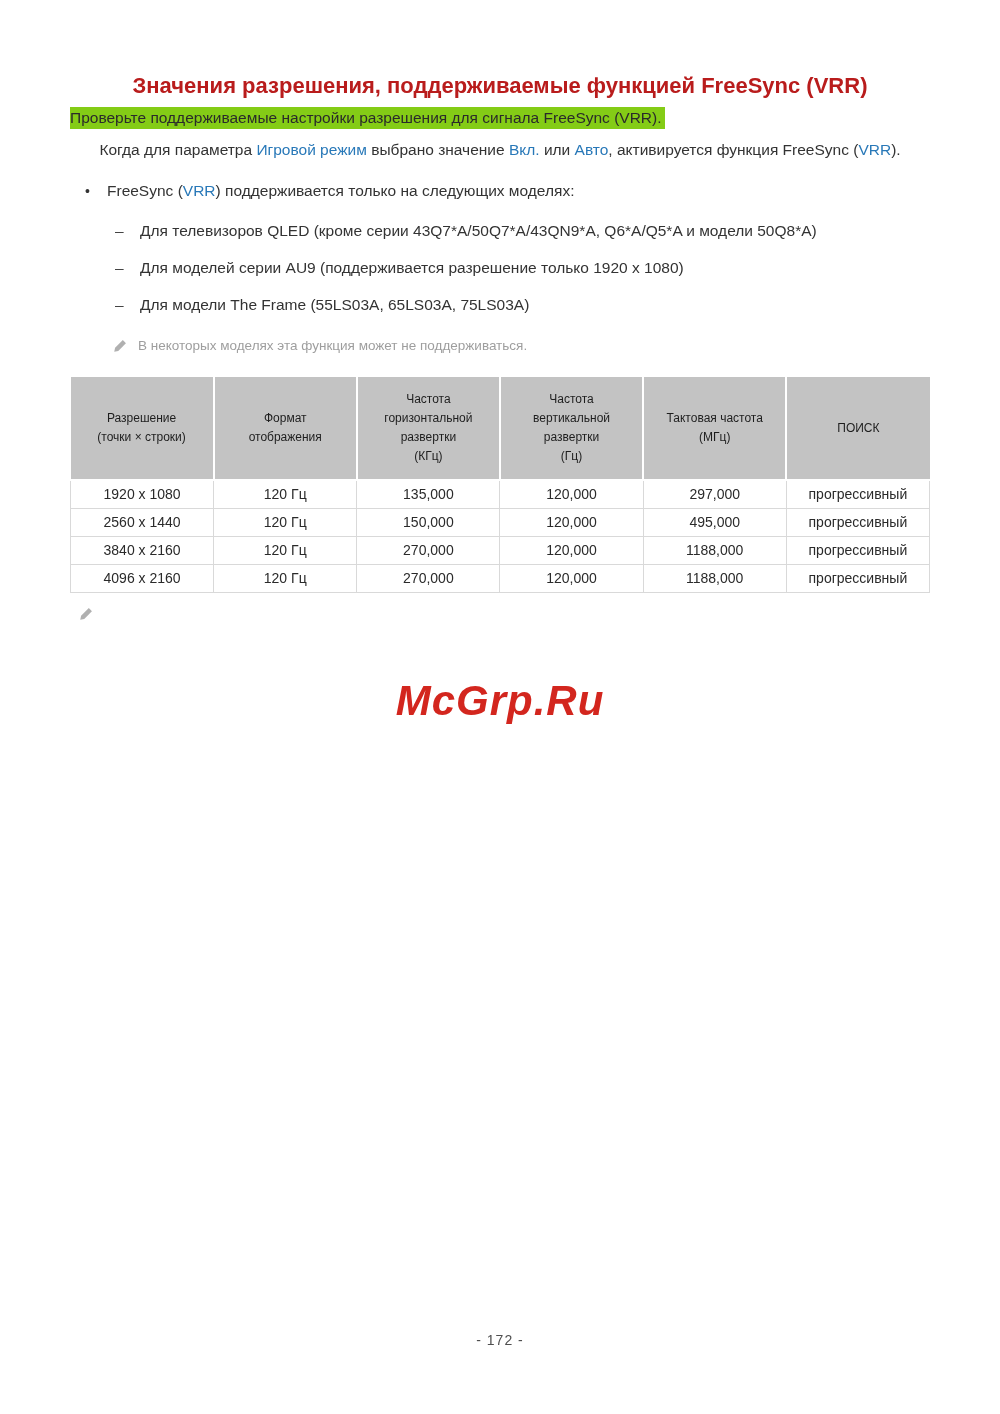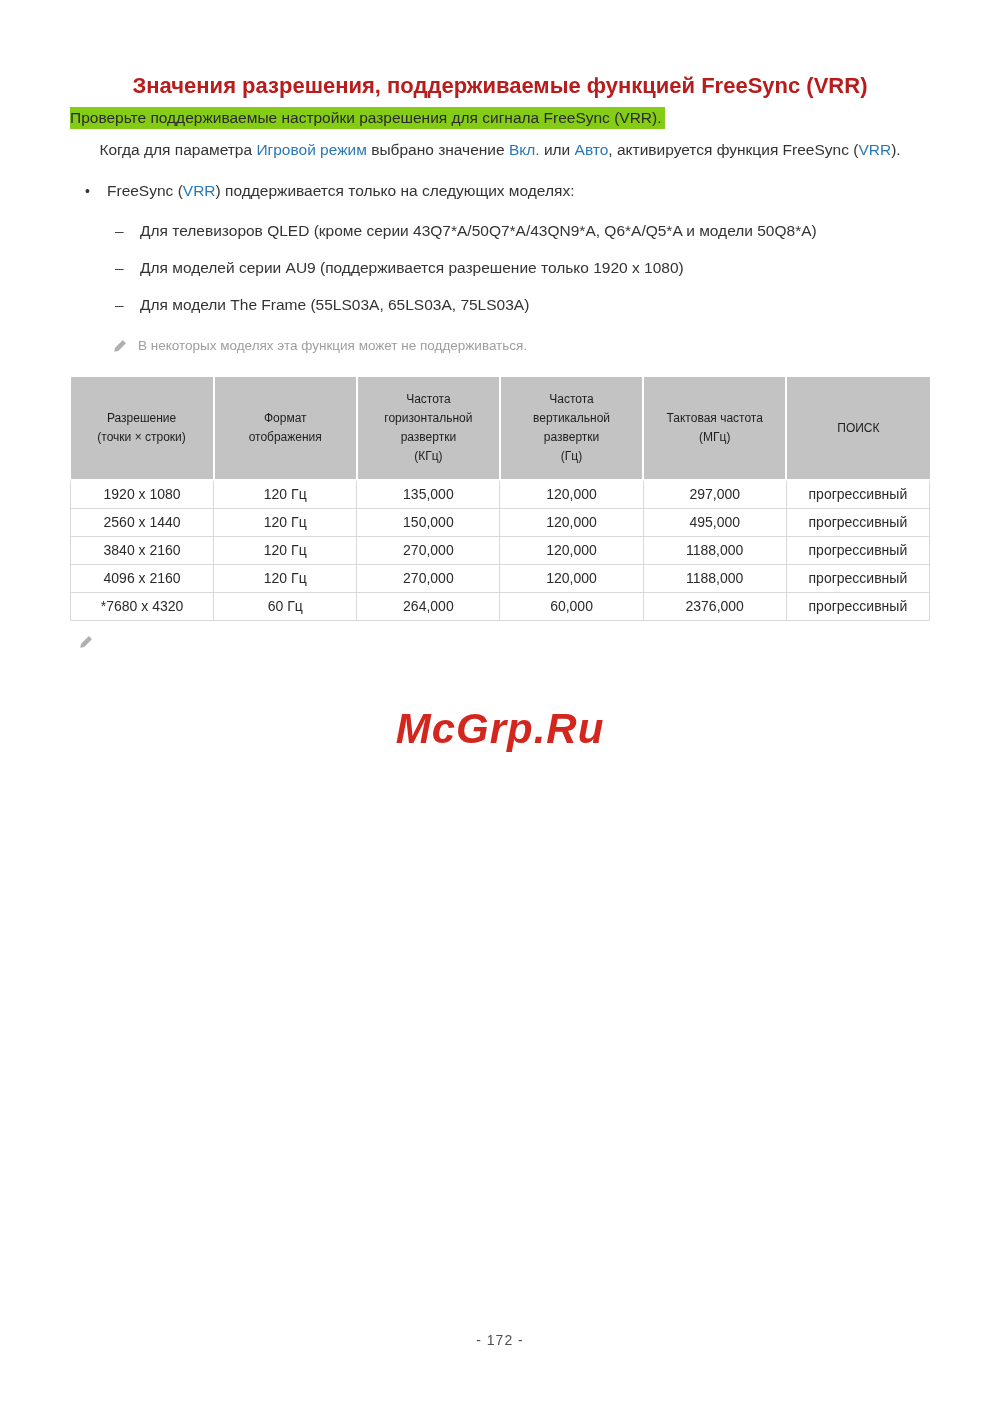--- a/index.html
+++ b/index.html
@@ -216,28 +216,20 @@
             <td>прогрессивный</td>
           </tr>
           <tr>
             <td>4096 x 2160</td>
             <td>120 Гц</td>
             <td>270,000</td>
             <td>120,000</td>
             <td>1188,000</td>
             <td>прогрессивный</td>
           </tr>
-          <tr>
-            <td>*7680 x 4320</td>
-            <td>60 Гц</td>
-            <td>264,000</td>
-            <td>60,000</td>
-            <td>2376,000</td>
-            <td>прогрессивный</td>
-          </tr>
         </tbody>
     </table>
 
     <div class="footnote">
       <span class="pencil">
         <svg width="14" height="14" viewBox="0 0 16 16">
             <path d="M11.2 1.2 L14.8 4.8 L6.0 13.6 L1.4 14.6 L2.4 10.0 Z" fill="#b0b0b0"></path>
           </svg>
       </span>
     </div>

